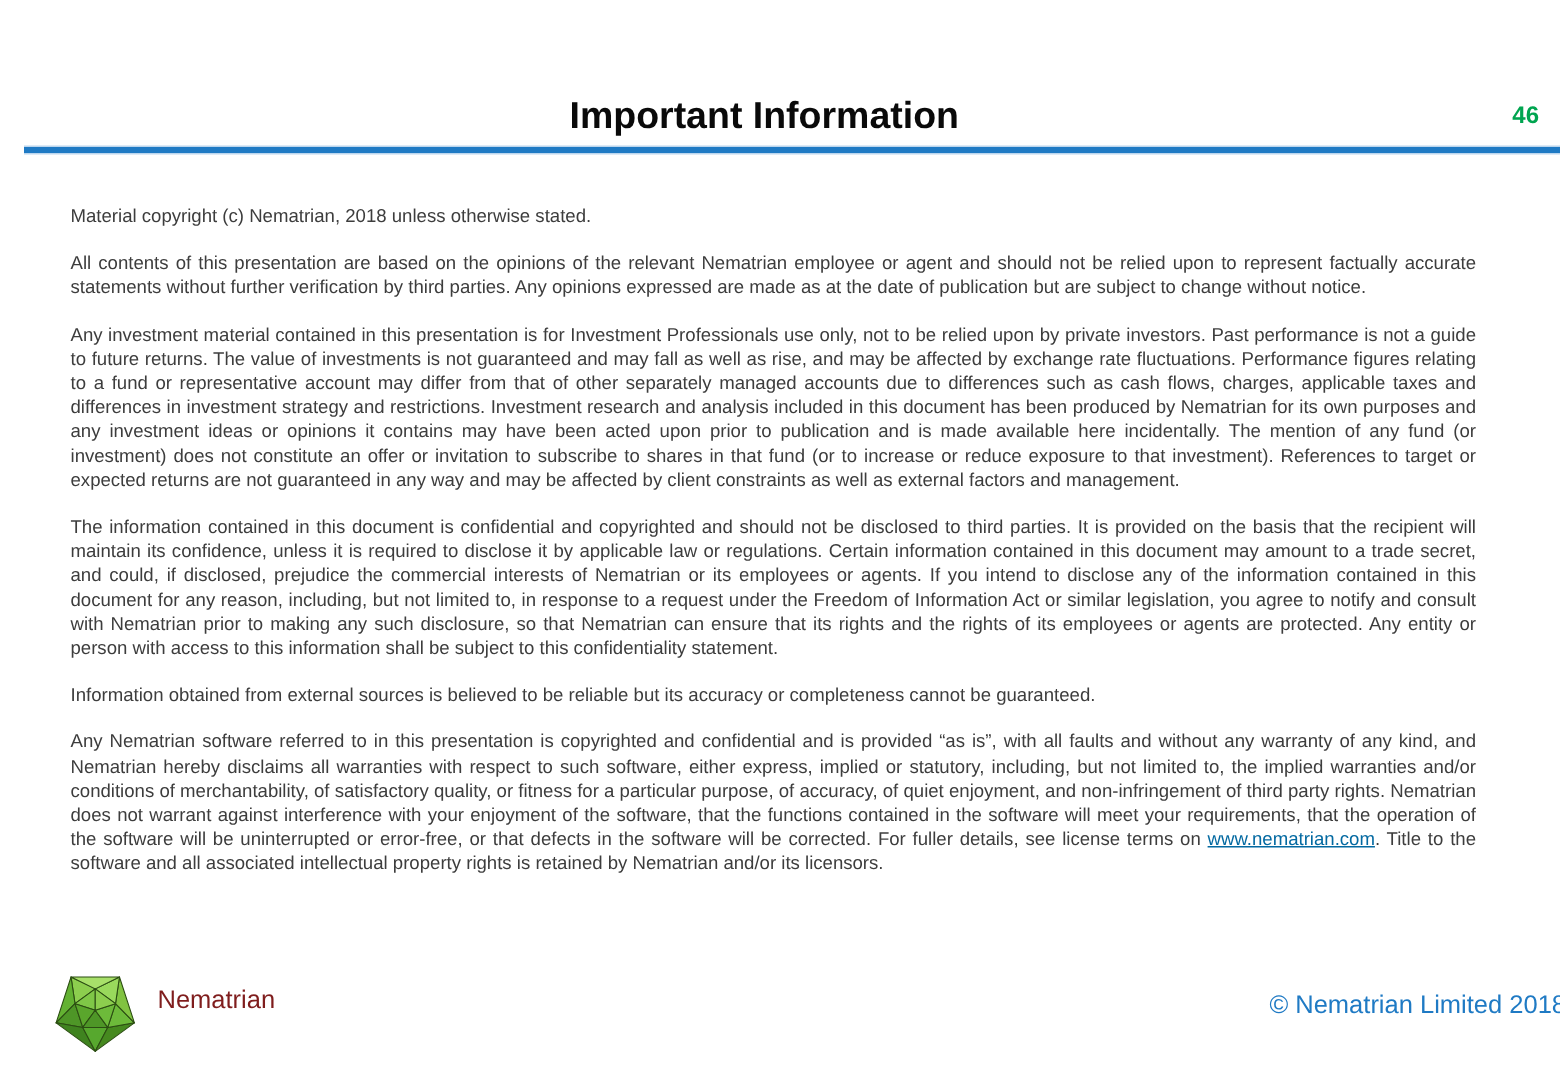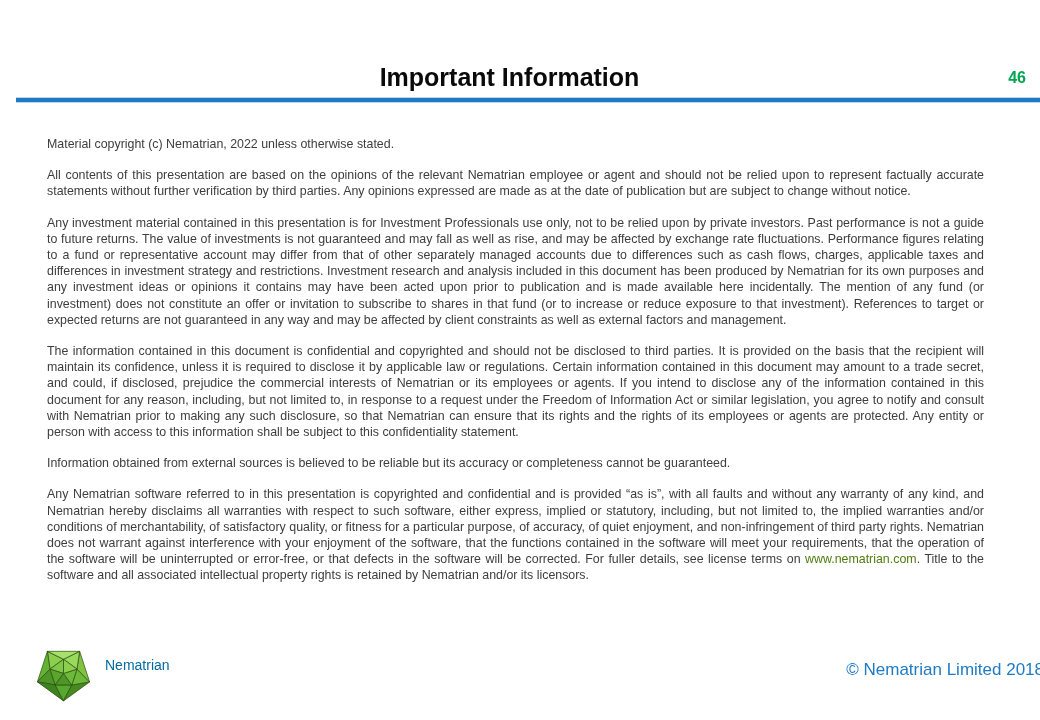--- a/index.html
+++ b/index.html
@@ -38,52 +38,53 @@
     position:absolute;
     top:136px; left:47px;
     width:937px;
     font-size:12.4px;
     line-height:16.2px;
     color:#3d3d3d;
     text-align:justify;
   }
   .content p { margin:0 0 15px 0; }
   .content a {
-    color:#4d7c0f;
+    color:#0369a1;
+    text-decoration:underline;
     cursor:pointer;
   }
   .footer-logo {
     position:absolute;
     left:31px; top:643px;
     width:65px; height:65px;
   }
   .brand-wordmark {
     position:absolute;
     left:105px; top:657px;
-    font-size:14px;
-    color:#0369a1;
+    font-size:17px;
+    color:#7f1d1d;
   }
   .copyright {
     position:absolute;
     right:15px; top:660px;
     font-size:17px;
     color:#1F7AC4;
   }
 </style>
 </head>
 <body>
 
 <div class="slide">
 
   <h1 class="page-title">Important Information</h1>
   <div class="page-number">46</div>
   <div class="title-rule"></div>
 
   <div class="content">
-    <p>Material copyright (c) Nematrian, 2022 unless otherwise stated.</p>
+    <p>Material copyright (c) Nematrian, 2018 unless otherwise stated.</p>
     <p>All contents of this presentation are based on the opinions of the relevant Nematrian employee or agent and should not be relied upon to represent factually accurate statements without further verification by third parties. Any opinions expressed are made as at the date of publication but are subject to change without notice.</p>
     <p>Any investment material contained in this presentation is for Investment Professionals use only, not to be relied upon by private investors. Past performance is not a guide to future returns. The value of investments is not guaranteed and may fall as well as rise, and may be affected by exchange rate fluctuations. Performance figures relating to a fund or representative account may differ from that of other separately managed accounts due to differences such as cash flows, charges, applicable taxes and differences in investment strategy and restrictions. Investment research and analysis included in this document has been produced by Nematrian for its own purposes and any investment ideas or opinions it contains may have been acted upon prior to publication and is made available here incidentally. The mention of any fund (or investment) does not constitute an offer or invitation to subscribe to shares in that fund (or to increase or reduce exposure to that investment). References to target or expected returns are not guaranteed in any way and may be affected by client constraints as well as external factors and management.</p>
     <p>The information contained in this document is confidential and copyrighted and should not be disclosed to third parties. It is provided on the basis that the recipient will maintain its confidence, unless it is required to disclose it by applicable law or regulations. Certain information contained in this document may amount to a trade secret, and could, if disclosed, prejudice the commercial interests of Nematrian or its employees or agents. If you intend to disclose any of the information contained in this document for any reason, including, but not limited to, in response to a request under the Freedom of Information Act or similar legislation, you agree to notify and consult with Nematrian prior to making any such disclosure, so that Nematrian can ensure that its rights and the rights of its employees or agents are protected. Any entity or person with access to this information shall be subject to this confidentiality statement.</p>
     <p>Information obtained from external sources is believed to be reliable but its accuracy or completeness cannot be guaranteed.</p>
     <p><span>Any Nematrian software referred to in this presentation is copyrighted and confidential and is provided “as is”, with all faults and without any warranty of any kind, and Nematrian hereby disclaims all warranties with respect to such software, either express, implied or statutory, including, but not limited to, the implied warranties and/or conditions of merchantability, of satisfactory quality, or fitness for a particular purpose, of accuracy, of quiet enjoyment, and non-infringement of third party rights. Nematrian does not warrant against interference with your enjoyment of the software, that the functions contained in the software will meet your requirements, that the operation of the software will be uninterrupted or error-free,  or that defects in the software will be corrected. For fuller details, see license terms on </span><a>www.nematrian.com</a><span>.  Title to the software and all associated intellectual property rights is retained  by Nematrian  and/or  its licensors.</span></p>
   </div>
 
   <svg class="footer-logo" viewBox="0 0 64 64" xmlns="http://www.w3.org/2000/svg">
     <g stroke="#2b4d12" stroke-width="0.7" stroke-linejoin="round">
 

